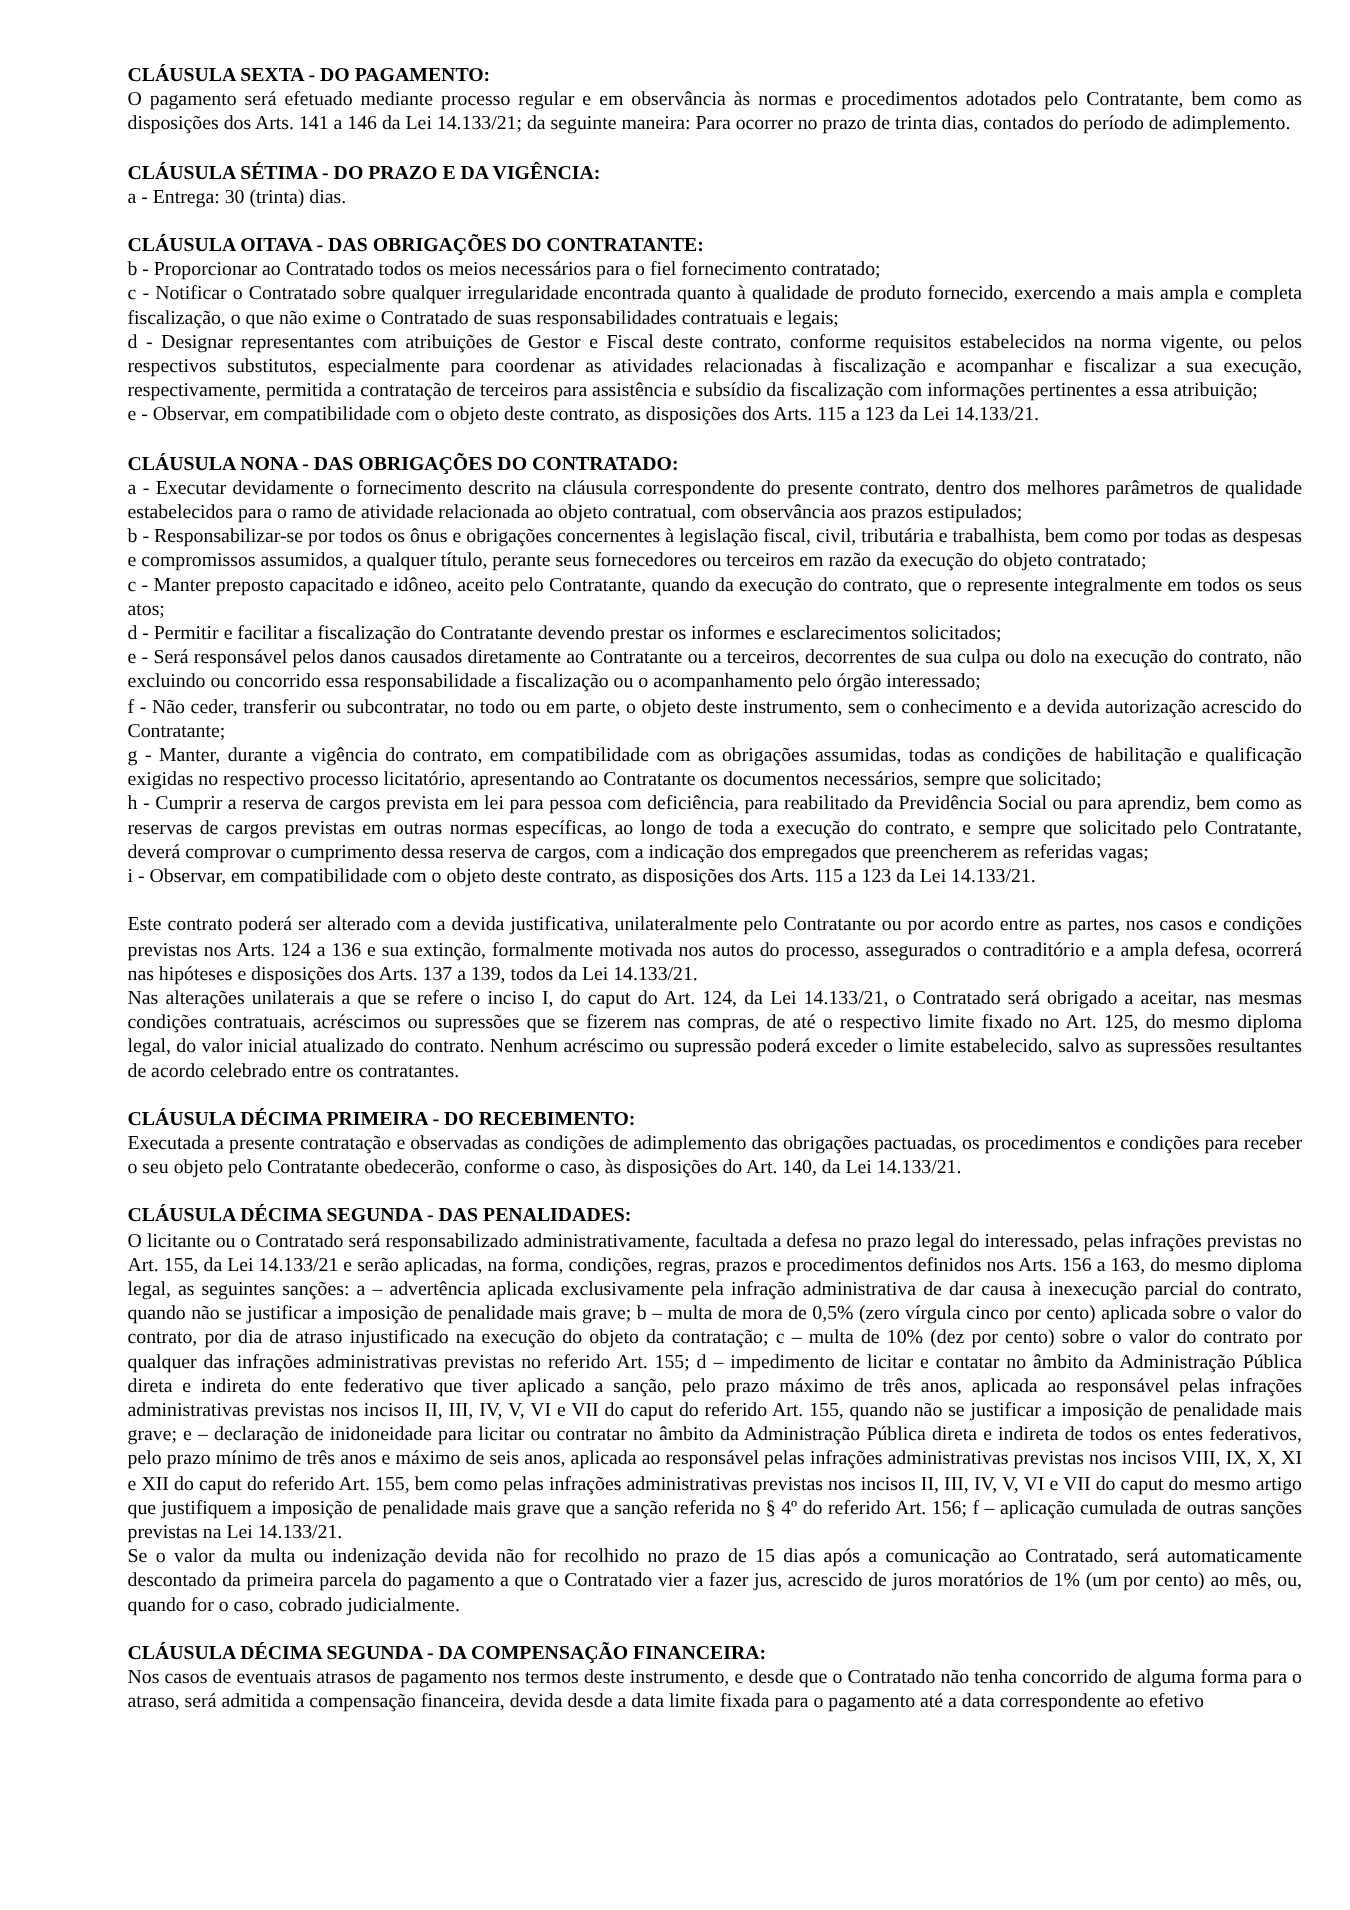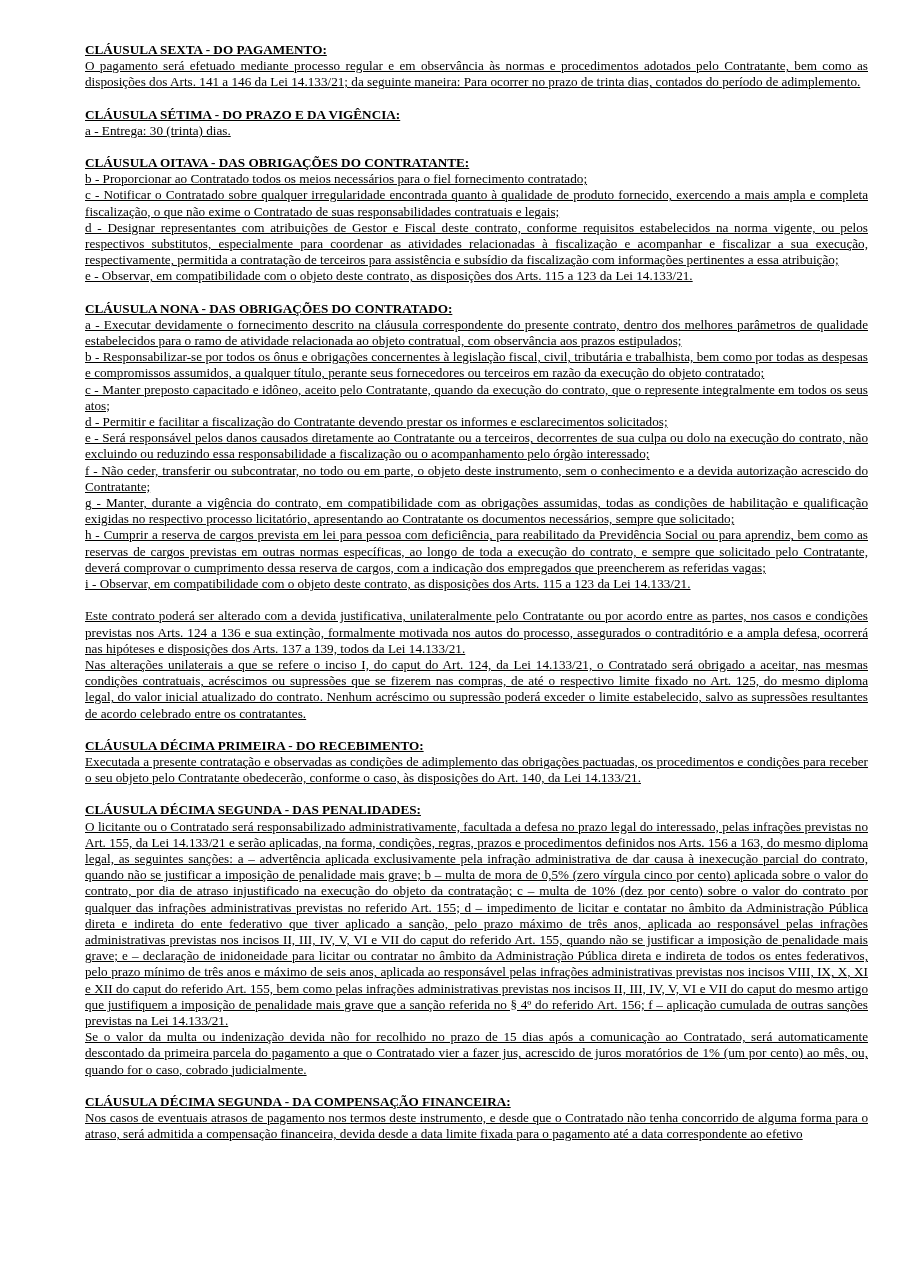--- a/index.html
+++ b/index.html
@@ -15,21 +15,20 @@
     box-sizing: border-box;
     padding: 42px 32px 20px 85px;
     overflow: hidden;
     font-family: "Liberation Serif", "DejaVu Serif", serif;
     color: #000000;
     font-size: 13.2px;
     line-height: 16.2px;
   }
   .doc-body {
     width: 783px;
-    text-decoration: underline;
   }
   .clause {
     margin: 0 0 16px 0;
   }
   .clause-heading {
     font-size: 13.2px;
     line-height: 16.2px;
     font-weight: bold;
     margin: 0;
     padding: 0;
@@ -61,21 +60,21 @@
         <p class="clause-paragraph">c - Notificar o Contratado sobre qualquer irregularidade encontrada quanto à qualidade de produto fornecido, exercendo a mais ampla e completa fiscalização, o que não exime o Contratado de suas responsabilidades contratuais e legais;</p>
         <p class="clause-paragraph">d - Designar representantes com atribuições de Gestor e Fiscal deste contrato, conforme requisitos estabelecidos na norma vigente, ou pelos respectivos substitutos, especialmente para coordenar as atividades relacionadas à fiscalização e acompanhar e fiscalizar a sua execução, respectivamente, permitida a contratação de terceiros para assistência e subsídio da fiscalização com informações pertinentes a essa atribuição;</p>
         <p class="clause-paragraph">e - Observar, em compatibilidade com o objeto deste contrato, as disposições dos Arts. 115 a 123 da Lei 14.133/21.</p>
       </section>
       <section class="clause">
         <h2 class="clause-heading">CLÁUSULA NONA - DAS OBRIGAÇÕES DO CONTRATADO:</h2>
         <p class="clause-paragraph">a - Executar devidamente o fornecimento descrito na cláusula correspondente do presente contrato, dentro dos melhores parâmetros de qualidade estabelecidos para o ramo de atividade relacionada ao objeto contratual, com observância aos prazos estipulados;</p>
         <p class="clause-paragraph">b - Responsabilizar-se por todos os ônus e obrigações concernentes à legislação fiscal, civil, tributária e trabalhista, bem como por todas as despesas e compromissos assumidos, a qualquer título, perante seus fornecedores ou terceiros em razão da execução do objeto contratado;</p>
         <p class="clause-paragraph">c - Manter preposto capacitado e idôneo, aceito pelo Contratante, quando da execução do contrato, que o represente integralmente em todos os seus atos;</p>
         <p class="clause-paragraph">d - Permitir e facilitar a fiscalização do Contratante devendo prestar os informes e esclarecimentos solicitados;</p>
-        <p class="clause-paragraph">e - Será responsável pelos danos causados diretamente ao Contratante ou a terceiros, decorrentes de sua culpa ou dolo na execução do contrato, não excluindo ou reduzindo essa responsabilidade a fiscalização ou o acompanhamento pelo órgão interessado;</p>
+        <p class="clause-paragraph">e - Será responsável pelos danos causados diretamente ao Contratante ou a terceiros, decorrentes de sua culpa ou dolo na execução do contrato, não excluindo ou concorrido essa responsabilidade a fiscalização ou o acompanhamento pelo órgão interessado;</p>
         <p class="clause-paragraph">f - Não ceder, transferir ou subcontratar, no todo ou em parte, o objeto deste instrumento, sem o conhecimento e a devida autorização acrescido do Contratante;</p>
         <p class="clause-paragraph">g - Manter, durante a vigência do contrato, em compatibilidade com as obrigações assumidas, todas as condições de habilitação e qualificação exigidas no respectivo processo licitatório, apresentando ao Contratante os documentos necessários, sempre que solicitado;</p>
         <p class="clause-paragraph">h - Cumprir a reserva de cargos prevista em lei para pessoa com deficiência, para reabilitado da Previdência Social ou para aprendiz, bem como as reservas de cargos previstas em outras normas específicas, ao longo de toda a execução do contrato, e sempre que solicitado pelo Contratante, deverá comprovar o cumprimento dessa reserva de cargos, com a indicação dos empregados que preencherem as referidas vagas;</p>
         <p class="clause-paragraph">i - Observar, em compatibilidade com o objeto deste contrato, as disposições dos Arts. 115 a 123 da Lei 14.133/21.</p>
       </section>
       <section class="clause">
         <p class="clause-paragraph">Este contrato poderá ser alterado com a devida justificativa, unilateralmente pelo Contratante ou por acordo entre as partes, nos casos e condições previstas nos Arts. 124 a 136 e sua extinção, formalmente motivada nos autos do processo, assegurados o contraditório e a ampla defesa, ocorrerá nas hipóteses e disposições dos Arts. 137 a 139, todos da Lei 14.133/21.</p>
         <p class="clause-paragraph">Nas alterações unilaterais a que se refere o inciso I, do caput do Art. 124, da Lei 14.133/21, o Contratado será obrigado a aceitar, nas mesmas condições contratuais, acréscimos ou supressões que se fizerem nas compras, de até o respectivo limite fixado no Art. 125, do mesmo diploma legal, do valor inicial atualizado do contrato. Nenhum acréscimo ou supressão poderá exceder o limite estabelecido, salvo as supressões resultantes de acordo celebrado entre os contratantes.</p>
       </section>
       <section class="clause">

